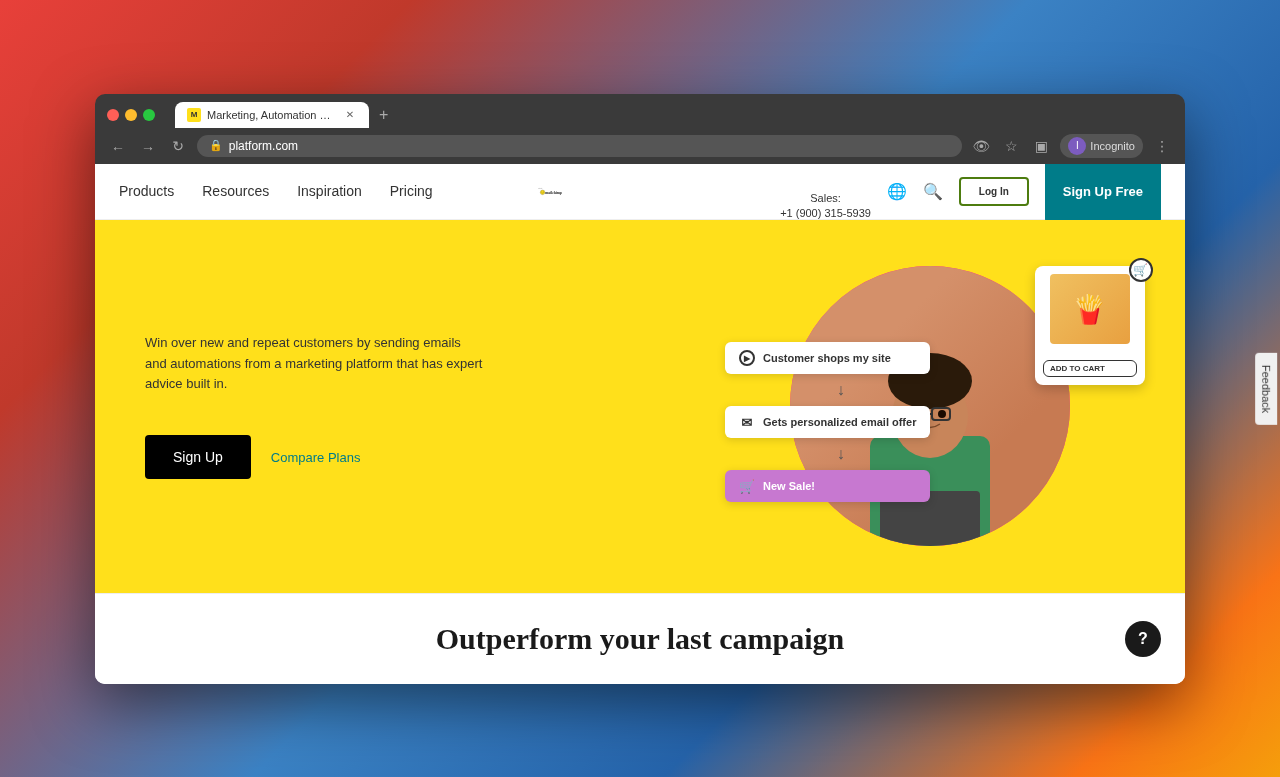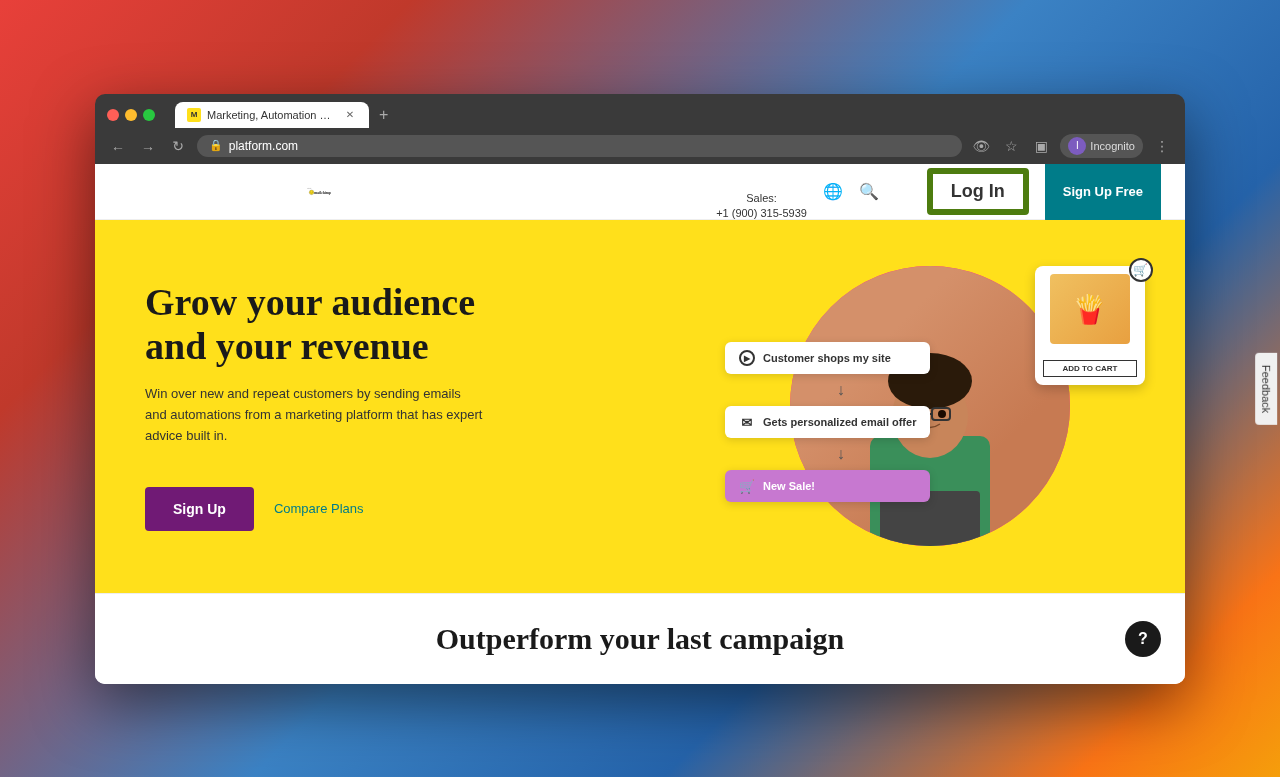--- a/index.html
+++ b/index.html
@@ -255,29 +255,28 @@
       margin-top: 30px;
     }
 
     .globe-icon, .search-icon-nav {
       color: #333;
       font-size: 16px;
       cursor: pointer;
     }
 
     .btn-login {
-      border: 6px solid #4d7c0f;
+      border: 2px solid #4d7c0f;
       background: transparent;
       color: #333;
       padding: 7px 18px;
       border-radius: 4px;
-      font-size: 18px;
+      font-size: 10px;
       font-weight: 600;
       cursor: pointer;
-      margin-left: 32px;
     }
 
     .btn-signup {
       background: #007c89;
       color: #fff;
       padding: 24px 18px;
       border-radius: 4px;
       font-size: 13px;
       font-weight: 600;
       cursor: pointer;
@@ -318,26 +317,26 @@
       max-width: 340px;
     }
 
     .hero-buttons {
       display: flex;
       align-items: center;
       gap: 20px;
     }
 
     .btn-hero-signup {
-      background: #701a75;
+      background: #000000;
       color: #fff;
       padding: 14px 28px;
       border-radius: 4px;
       font-size: 14px;
-      font-weight: 700;
+      font-weight: 400;
       cursor: pointer;
       border: none;
     }
 
     .btn-compare {
       color: #007c89;
       font-size: 13px;
       font-weight: 400;
       cursor: pointer;
       text-decoration: none;
@@ -457,26 +456,25 @@
       margin: 0 auto 6px;
       display: flex;
       align-items: center;
       justify-content: center;
       font-size: 28px;
     }
 
     .add-to-cart-btn {
       background: #fff;
       border: 1px solid #333;
-      border-radius: 0;
+      border-radius: 6px;
       padding: 3px 6px;
       font-size: 8px;
       font-weight: 700;
       color: #333;
-      text-align: center;
       cursor: pointer;
       width: 100%;
       margin-top: 16px;
     }
 
     .cart-badge {
       position: absolute;
       top: -8px;
       right: -8px;
       width: 24px;
@@ -575,20 +573,26 @@
           <span>Incognito</span>
         </div>
         <div class="toolbar-icon">⋮</div>
       </div>
     </div>
   </div>
 
   <div class="page-content">
 
     <nav class="nav">
+      <div class="nav-links">
+        <span class="nav-link">Products</span>
+        <span class="nav-link">Resources</span>
+        <span class="nav-link">Inspiration</span>
+        <span class="nav-link">Pricing</span>
+      </div>
 
       <div class="nav-logo">
         <svg class="logo-icon" viewBox="0 0 140 40">
 
           <text x="2" y="12" font-size="8" fill="#888" font-family="sans-serif">intuit</text>
 
           <circle cx="20" cy="26" r="10" fill="#ffe01b" stroke="#333" stroke-width="1"></circle>
           <circle cx="17" cy="24" r="1.5" fill="#333"></circle>
           <circle cx="23" cy="24" r="1.5" fill="#333"></circle>
           <path d="M17 29 Q20 32 23 29" stroke="#333" stroke-width="1.2" fill="none" stroke-linecap="round"></path>
@@ -604,21 +608,20 @@
         </div>
         <span class="globe-icon">🌐</span>
         <span class="search-icon-nav">🔍</span>
         <button class="btn-login">Log In</button>
         <button class="btn-signup">Sign Up Free</button>
       </div>
     </nav>
 
     <section class="hero">
       <div class="hero-content">
-        <h1 class="hero-title">Grow your audience and your revenue</h1>
         <p class="hero-subtitle">Win over new and repeat customers by sending emails and automations from a marketing platform that has expert advice built in.</p>
         <div class="hero-buttons">
           <button class="btn-hero-signup">Sign Up</button>
           <a class="btn-compare">Compare Plans</a>
         </div>
       </div>
 
       <div class="hero-visual">
 
         <div class="blob-circle"></div>

